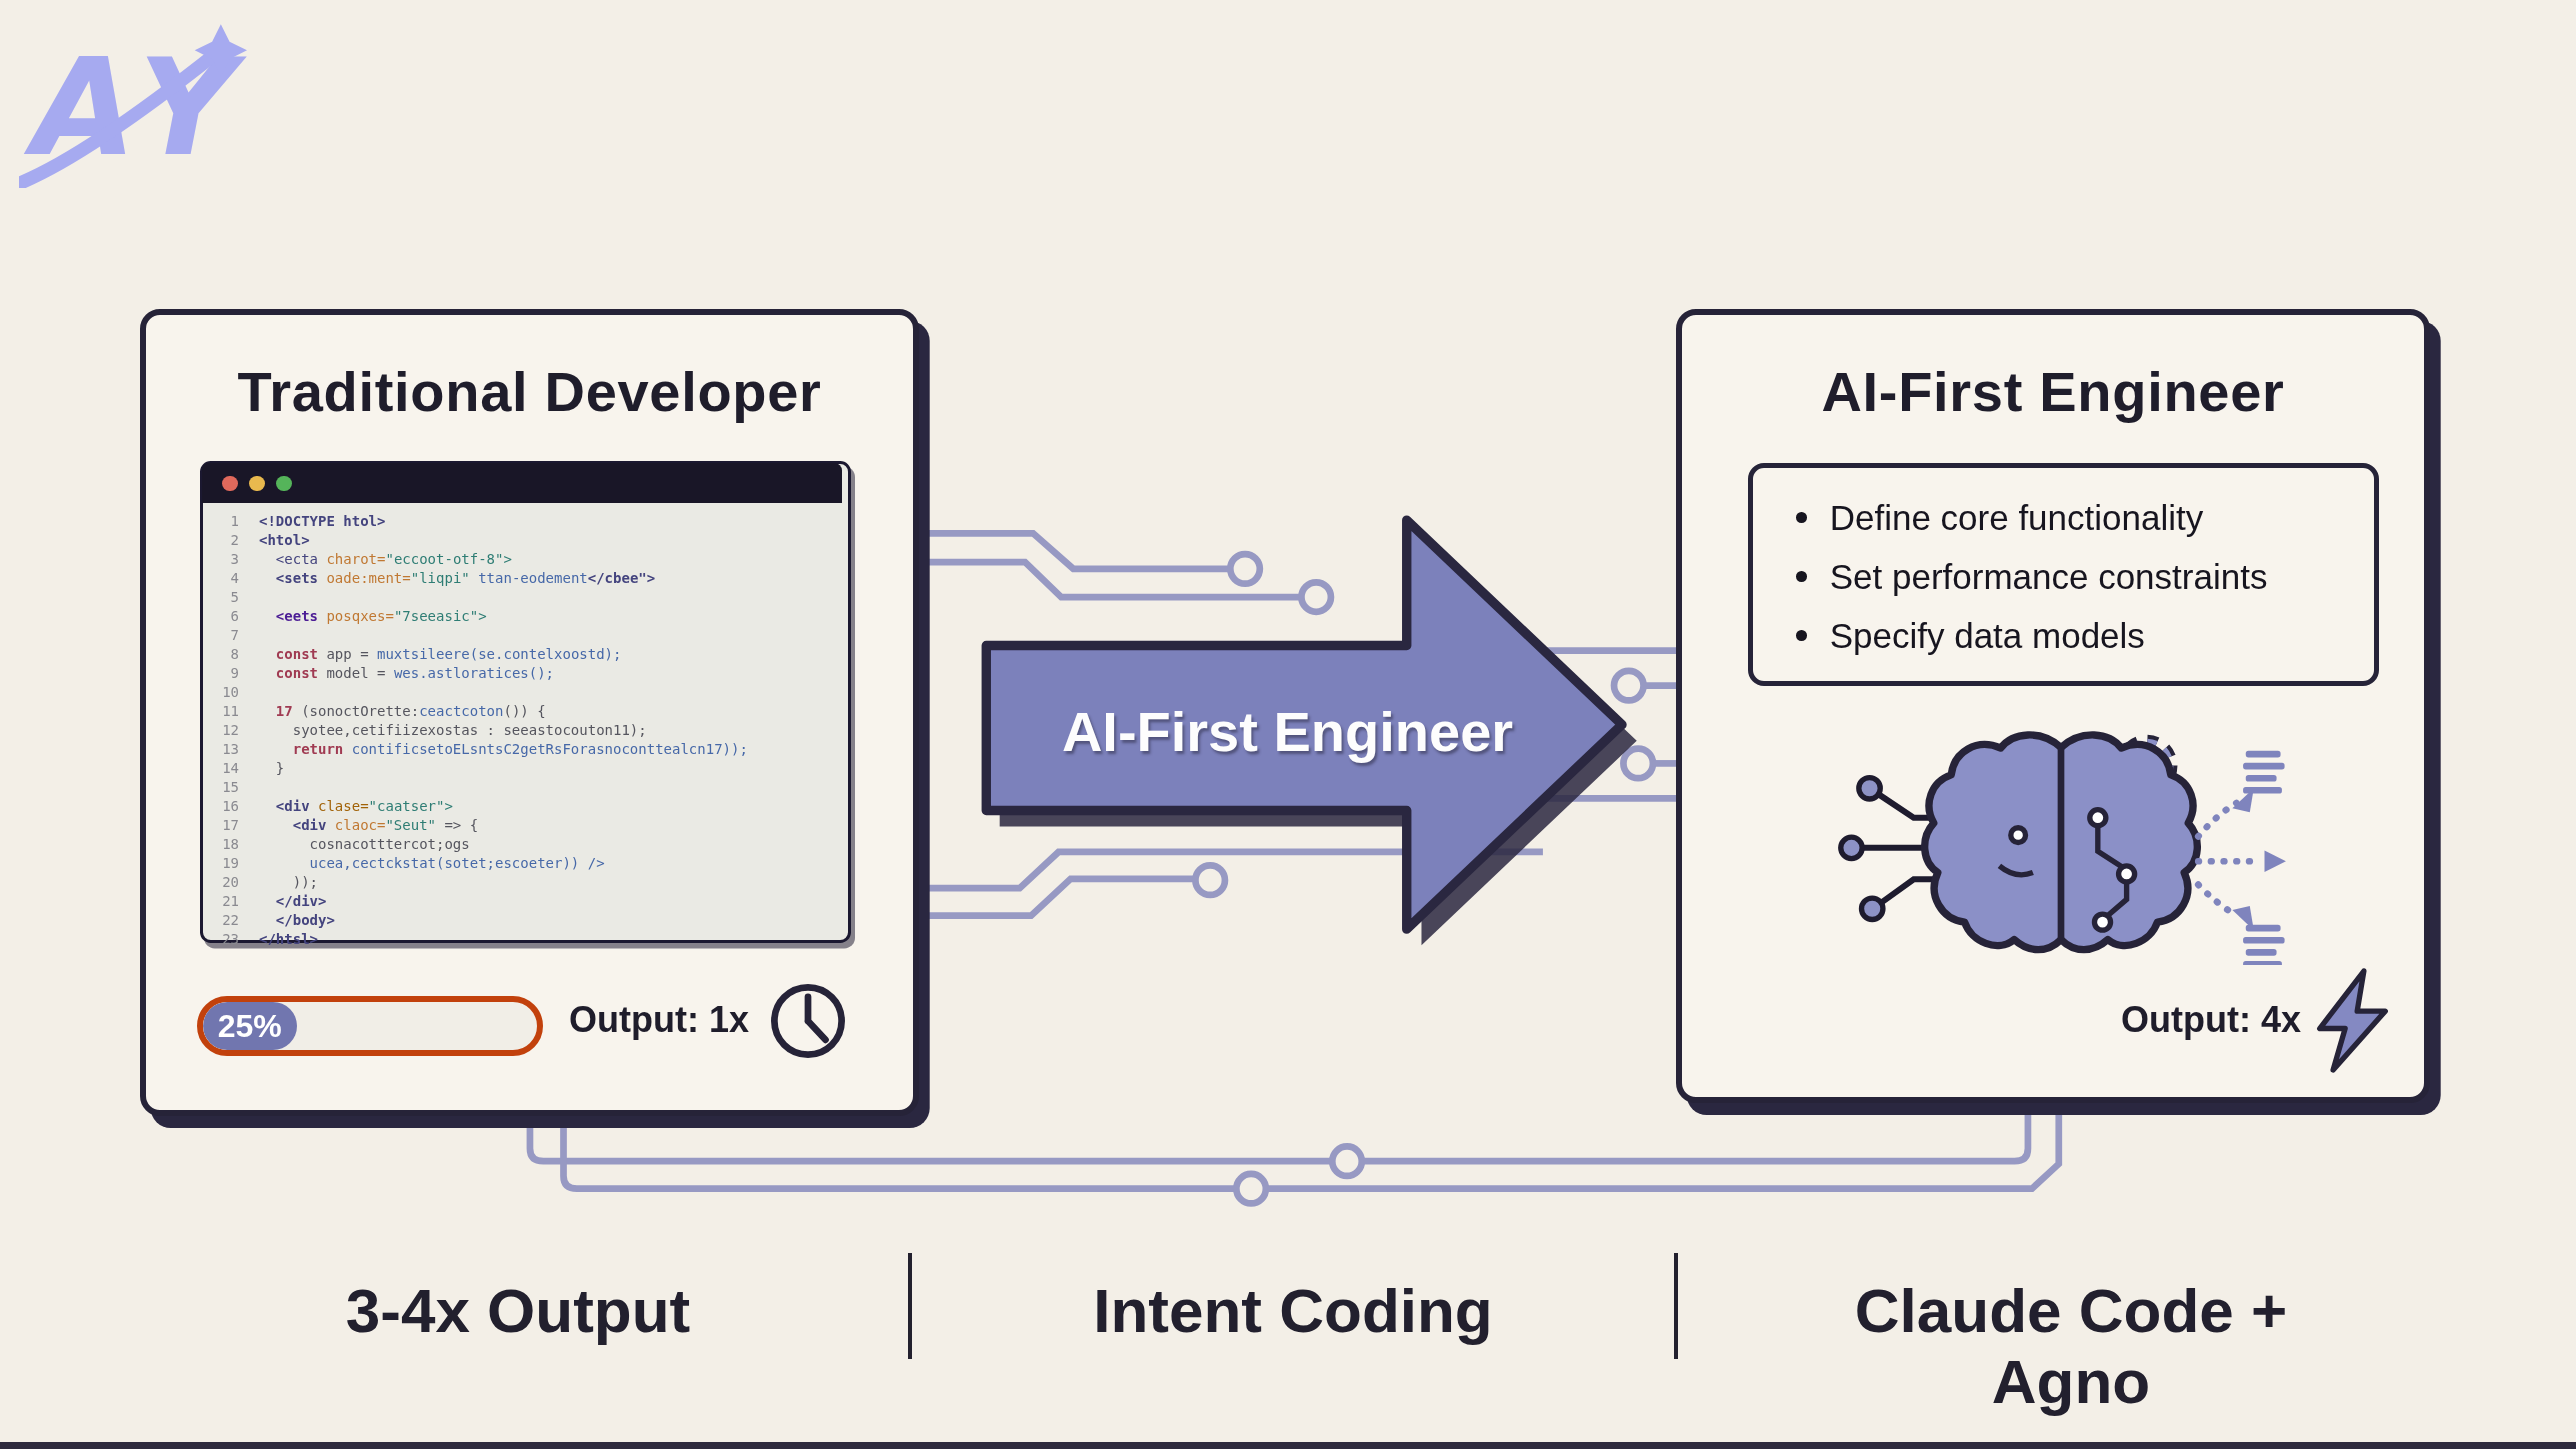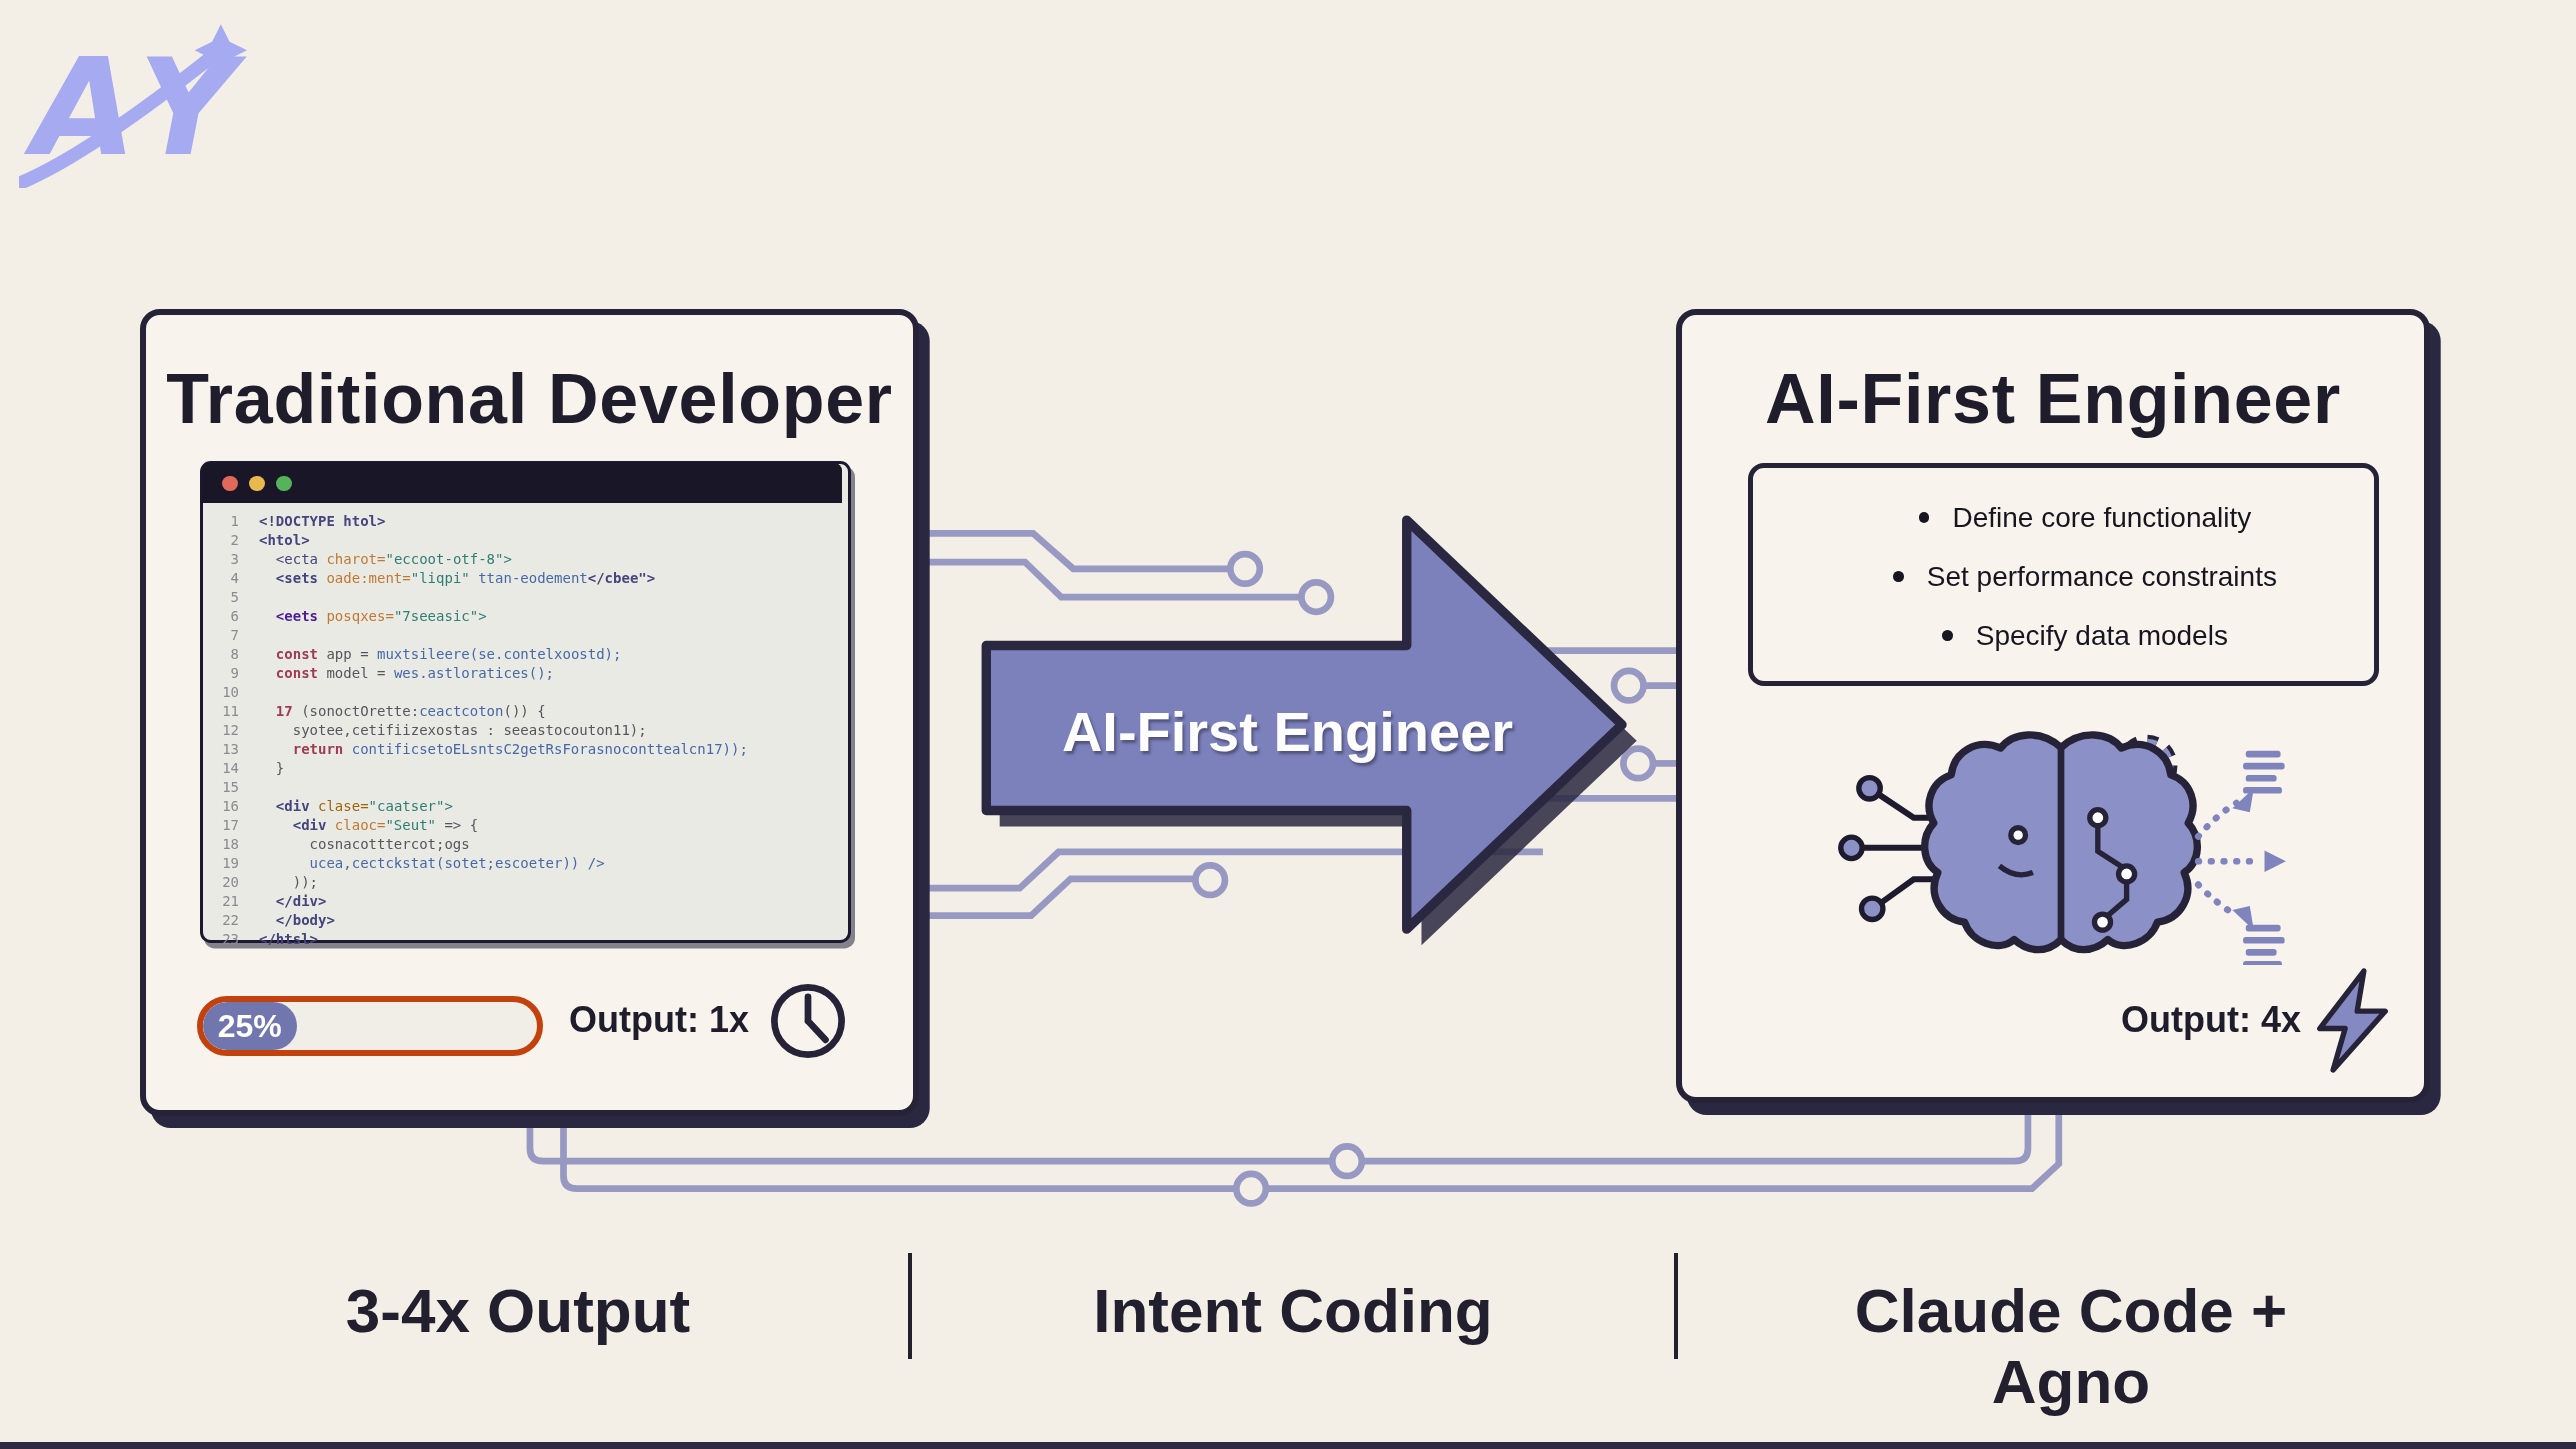--- a/index.html
+++ b/index.html
@@ -6,21 +6,21 @@
   #stage{position:relative;width:2576px;height:1449px;background:#f3efe7;overflow:hidden;
          font-family:"Liberation Sans", sans-serif;color:#22202e;}
   
   .logo{position:absolute;left:19px;top:20px;width:228px;height:168px;}
   
   .card{position:absolute;background:#f8f4ed;border:6.7px solid #262338;border-radius:20px;
         box-shadow:10.7px 12px 0 #2a2740;}
   #card-left{left:140px;top:309px;width:767px;height:795px;}
   #card-right{left:1676px;top:309px;width:742px;height:782px;}
   .card-title{position:absolute;left:0;top:44px;width:100%;text-align:center;
-              font-size:70px;font-weight:600;letter-spacing:0.7px;color:#1f1d2b;}
+              font-size:56px;font-weight:600;letter-spacing:0.7px;color:#1f1d2b;}
   
   .editor{position:absolute;left:54px;top:146px;width:645px;height:476px;border-radius:10.7px;
           background:#eaeae4;border:3.4px solid #1b1830;box-shadow:4px 5.4px 0 rgba(38,35,56,.55);}
   .editor-titlebar{position:absolute;left:-0.7px;top:-0.7px;width:640px;height:40px;background:#191627;
           border-radius:7.4px 7.4px 0 0;}
   .dot{position:absolute;top:12.7px;width:15.4px;height:15.4px;border-radius:50%;}
   .code-body{position:absolute;left:0;top:40px;width:639px;height:433px;overflow:hidden;
           font-family:"DejaVu Sans Mono", monospace;font-size:14px;line-height:19px;padding-top:8px;}
   .code-line{white-space:pre;height:19px;}
   .ln{display:inline-block;width:36px;text-align:right;padding-right:20px;}
@@ -30,21 +30,21 @@
              font-size:32px;font-weight:600;}
   .output-label{position:absolute;font-size:36px;font-weight:600;color:#1f1d2b;}
   
   #arrow-wrap{position:absolute;left:974px;top:500px;width:671px;height:456px;}
   #arrow-label{position:absolute;left:1036px;top:684px;width:503px;height:94px;display:flex;
        align-items:center;justify-content:center;font-size:56px;font-weight:bold;color:#fdfdfd;
        text-shadow:2px 2.7px 2.7px rgba(30,28,48,.45);}
   
   .bullet-box{position:absolute;left:66px;top:148px;width:621px;height:213px;border:5.4px solid #262338;
        border-radius:16px;}
-  .bullet-item{display:flex;align-items:center;font-size:28px;color:#17151f;height:59px;padding-left:43px;justify-content:center;}
+  .bullet-item{display:flex;align-items:center;font-size:35px;color:#17151f;height:59px;padding-left:43px;}
   .bullet-dot{width:10.7px;height:10.7px;border-radius:50%;background:#17151f;margin-right:23px;flex:0 0 auto;}
   .bullet-list{padding-top:20px;}
   
   .footer-item{position:absolute;top:1275px;width:510px;text-align:center;font-size:62px;
        font-weight:600;color:#22202e;}
   .footer-divider{position:absolute;top:1253px;width:4px;height:106px;background:#22202e;}
   #bottom-strip{position:absolute;left:0;bottom:0;width:100%;height:6.7px;background:#2e2a3d;}
   svg{display:block;}
 </style>
 </head>

